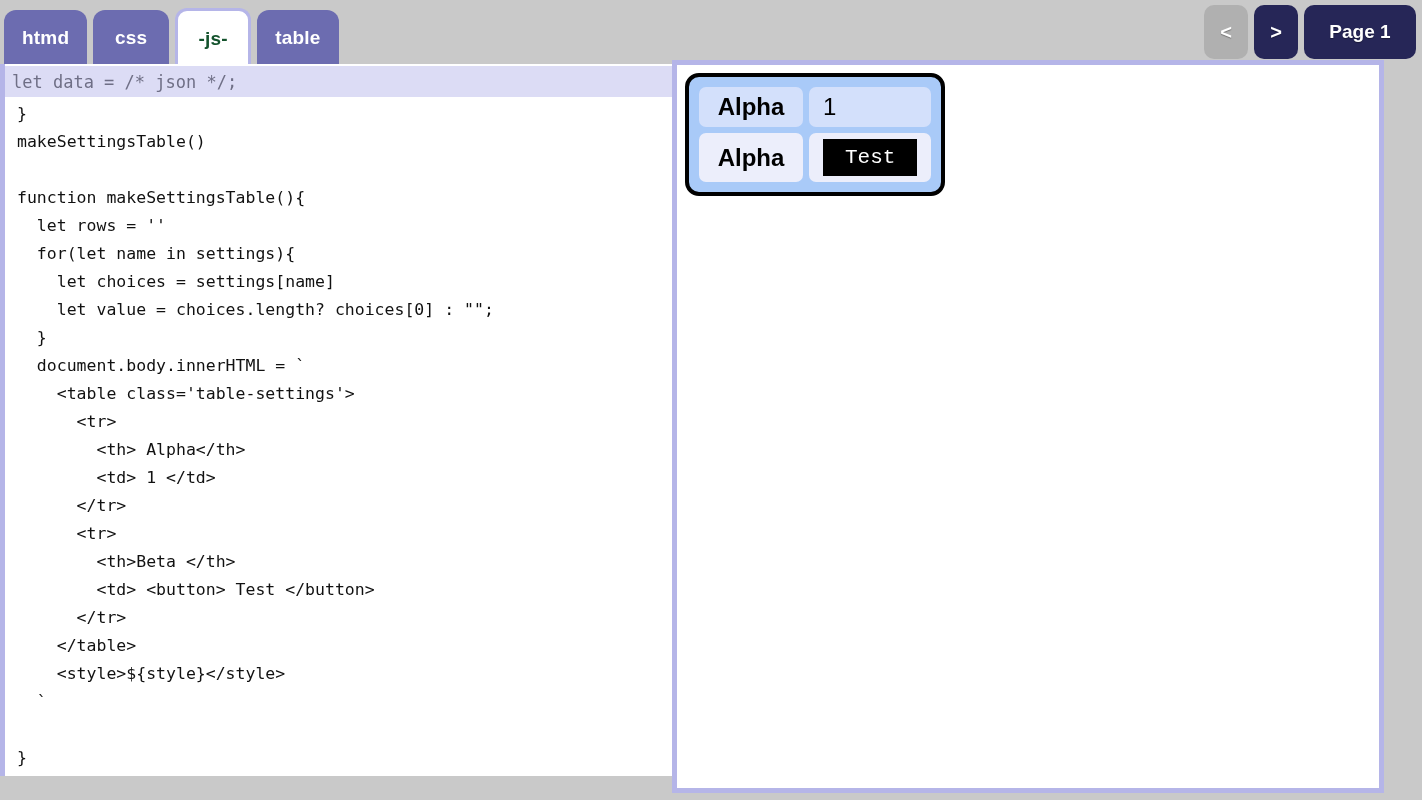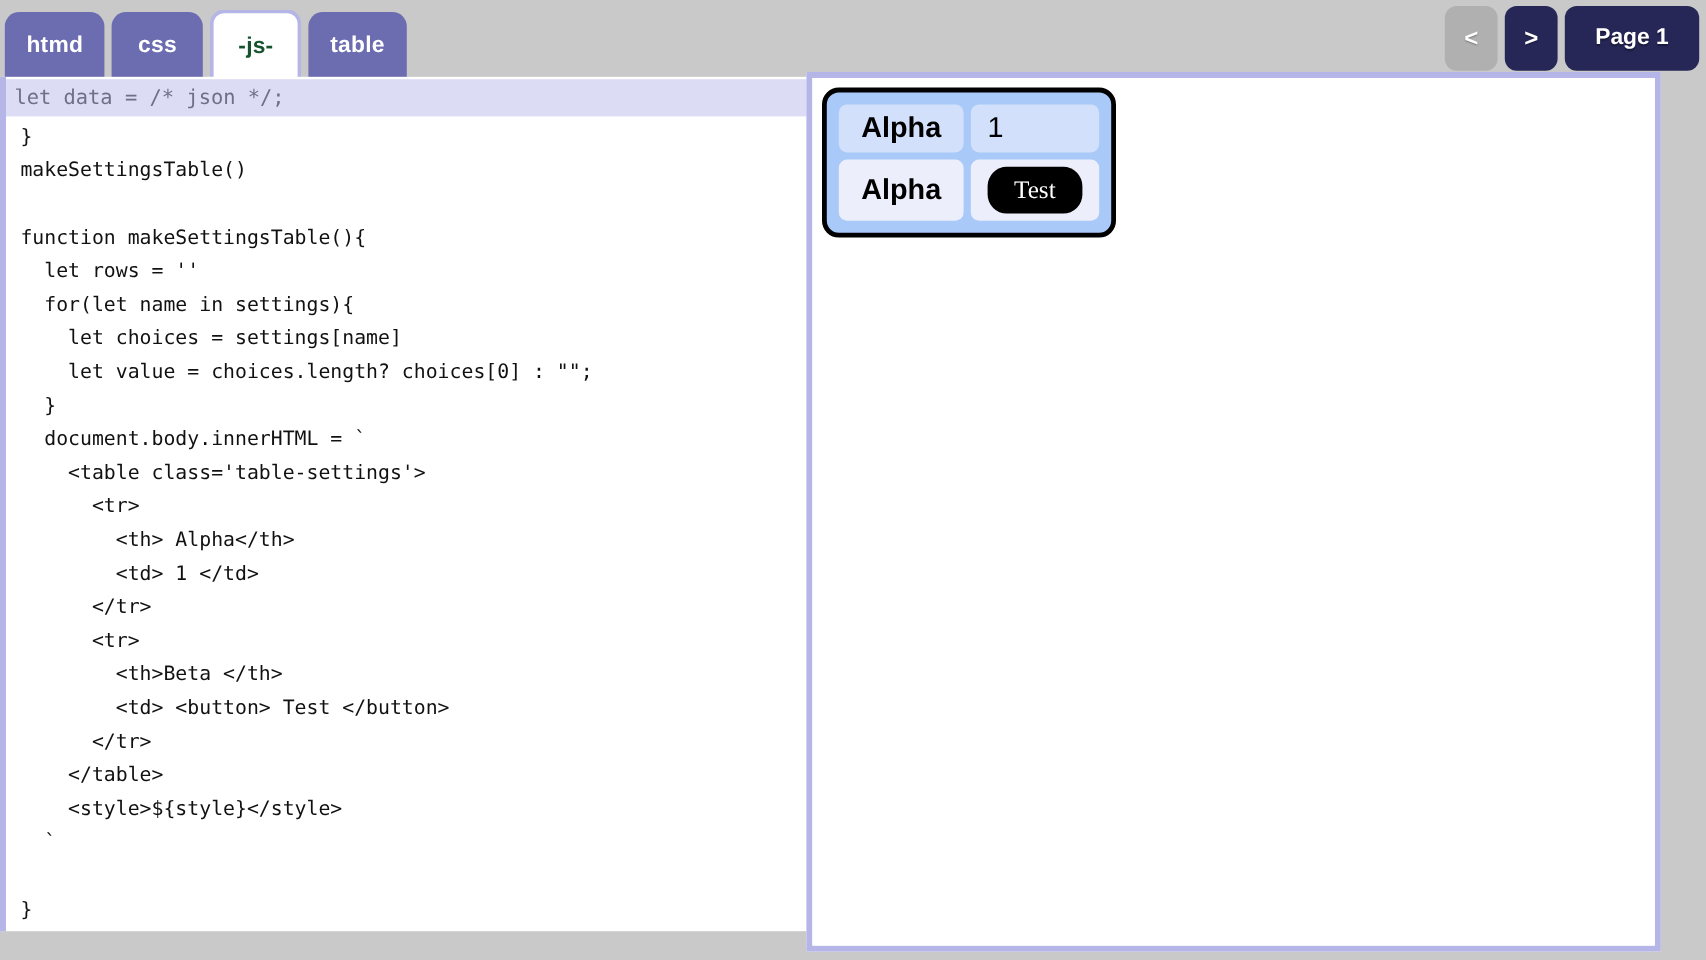--- a/index.html
+++ b/index.html
@@ -266,23 +266,23 @@
     font-weight: normal;
   }
   .table-settings tr.row-beta th,
   .table-settings tr.row-beta td {
     background: #eceefb;
   }
   .table-settings button {
     background: #000000;
     color: #ffffff;
     border: none;
-    border-radius: 16px;
+    border-radius: 0;
     font-size: 21px;
-    font-family: Liberation Serif, serif;
+    font-family: Liberation Mono, monospace;
     padding: 7px 22px;
     cursor: pointer;
   }
 </style>
 </head>
 <body>
 
 <div id="top-bar">
 
   <div id="tab-strip">

